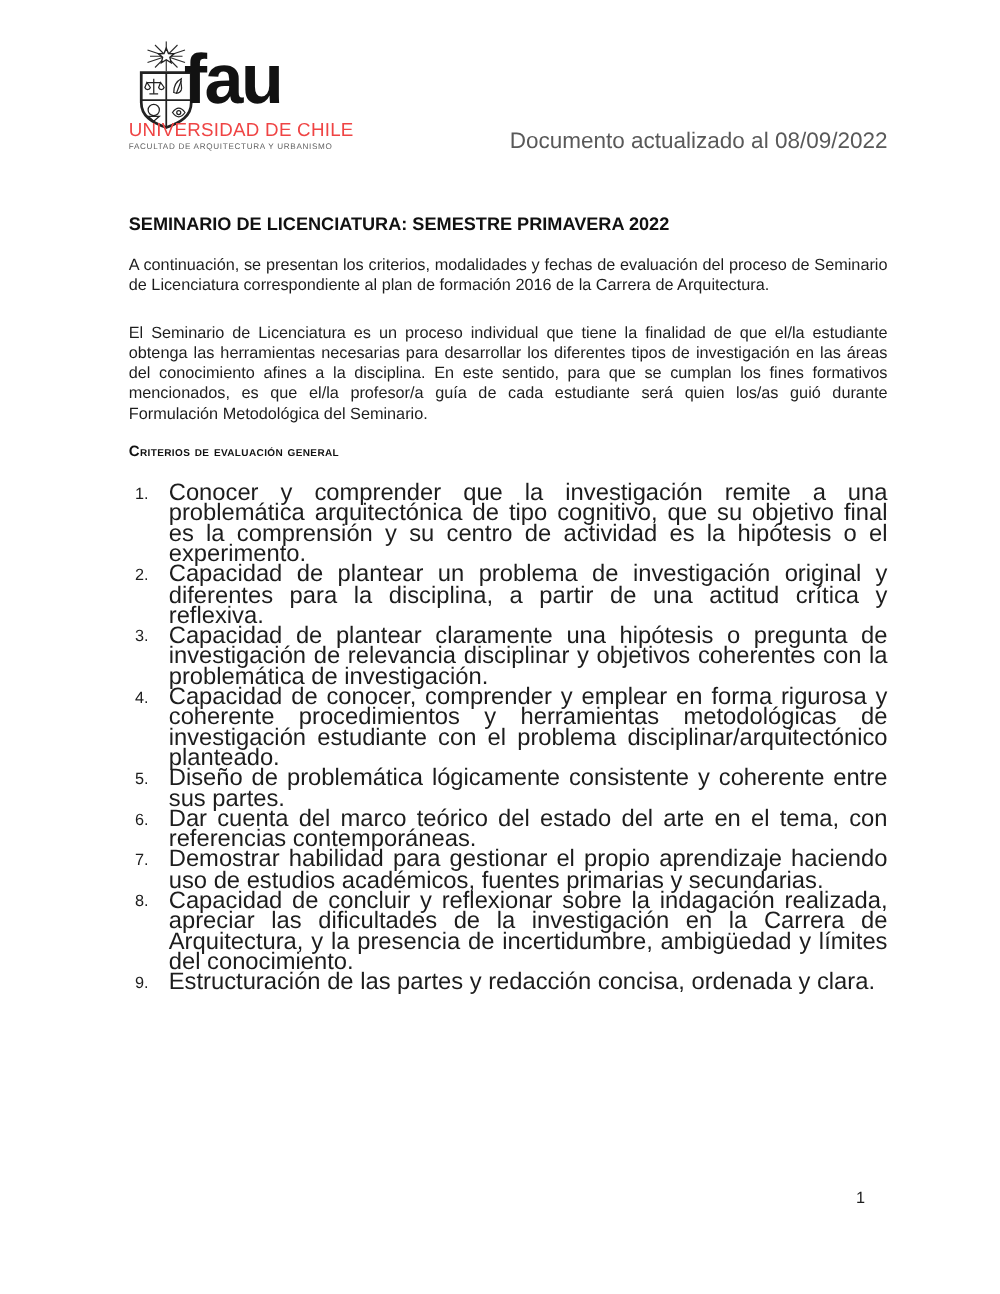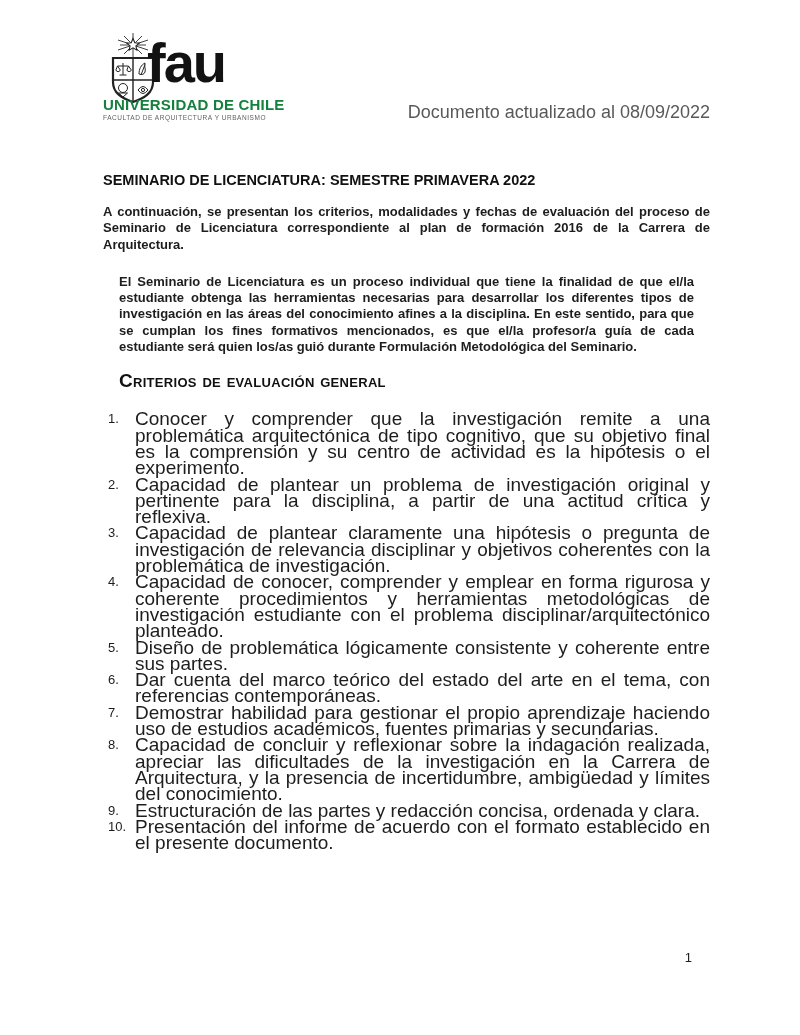--- a/index.html
+++ b/index.html
@@ -17,48 +17,48 @@
   
   .doc-header { position: relative; height: 89px; }
   .crest { position: absolute; left: 2px; top: 0; }
   .fau-acronym {
     position: absolute; left: 44px; top: 2px;
     font-size: 56px; font-weight: bold; letter-spacing: -2px;
     color: #121212; line-height: 1;
   }
   .univ-line {
     position: absolute; left: 0; top: 63px;
-    font-size: 15px; font-weight: 700; letter-spacing: 0.2px;
-    color: #15803d; white-space: nowrap; text-align: right;
+    font-size: 15px; font-weight: 400; letter-spacing: 0.2px;
+    color: #ef4444; white-space: nowrap; text-align: right;
   }
   .fac-line {
     position: absolute; left: 0; top: 81px;
     font-size: 6.5px; letter-spacing: 0.55px;
     color: #5f5f5f; white-space: nowrap;
   }
   .updated-note {
     position: absolute; right: 0; bottom: -1px;
     font-size: 18px; color: #595959;
   }
 
   
   .doc-title {
     margin: 50px 0 0;
     text-align: left;
     font-size: 14.5px; font-weight: bold; color: #111111;
   }
   .para {
     font-size: 13px; line-height: 16.3px;
-    text-align: justify; color: #1d1d1d; font-weight: bold;
+    text-align: justify; color: #1d1d1d;
   }
   .p1 { margin: 16px 0 0; }
-  .p2 { margin: 21px 16px 0; }
+  .p2 { margin: 21px 0 0; }
   .section-heading {
-    margin: 15px 16px 0;
-    font-size: 19px; font-weight: bold;
+    margin: 15px 0 0;
+    font-size: 12px; font-weight: bold;
     font-variant: small-caps;
     letter-spacing: 0.3px;
     color: #111111;
   }
   .criteria-list {
     list-style: none;
     margin: 19px 0 0; padding: 0 0 0 5px;
   }
   .criteria-list li { display: flex; }
   .criteria-list .num {
@@ -129,21 +129,21 @@
 
   <h2 class="section-heading">Criterios de evaluación general</h2>
 
   <ol class="criteria-list">
     <li>
         <span class="num">1.</span>
         <span class="txt">Conocer y comprender que la investigación remite a una problemática arquitectónica de tipo cognitivo, que su objetivo final es la comprensión y su centro de actividad es la hipótesis o el experimento.</span>
       </li>
     <li>
         <span class="num">2.</span>
-        <span class="txt">Capacidad de plantear un problema de investigación original y pertinente para la disciplina, a partir de una actitud crítica y reflexiva.</span>
+        <span class="txt">Capacidad de plantear un problema de investigación original y diferentes para la disciplina, a partir de una actitud crítica y reflexiva.</span>
       </li>
     <li>
         <span class="num">3.</span>
         <span class="txt">Capacidad de plantear claramente una hipótesis o pregunta de investigación de relevancia disciplinar y objetivos coherentes con la problemática de investigación.</span>
       </li>
     <li>
         <span class="num">4.</span>
         <span class="txt">Capacidad de conocer, comprender y emplear en forma rigurosa y coherente procedimientos y herramientas metodológicas de investigación estudiante con el problema disciplinar/arquitectónico planteado.</span>
       </li>
     <li>
@@ -159,21 +159,17 @@
         <span class="txt">Demostrar habilidad para gestionar el propio aprendizaje haciendo uso de estudios académicos, fuentes primarias y secundarias.</span>
       </li>
     <li>
         <span class="num">8.</span>
         <span class="txt">Capacidad de concluir y reflexionar sobre la indagación realizada, apreciar las dificultades de la investigación en la Carrera de Arquitectura, y la presencia de incertidumbre, ambigüedad y límites del conocimiento.</span>
       </li>
     <li>
         <span class="num">9.</span>
         <span class="txt">Estructuración de las partes y redacción concisa, ordenada y clara.</span>
       </li>
-    <li>
-        <span class="num">10.</span>
-        <span class="txt">Presentación del informe de acuerdo con el formato establecido en el presente documento.</span>
-      </li>
   </ol>
 
   <div class="page-number">1</div>
 
 </div>
 
 </body></html>

